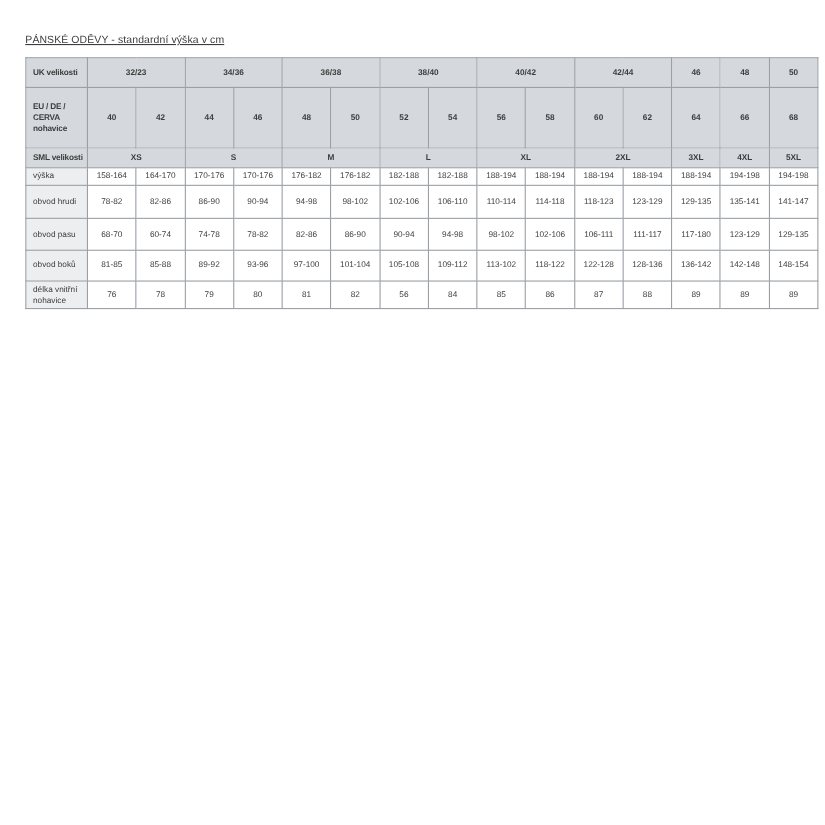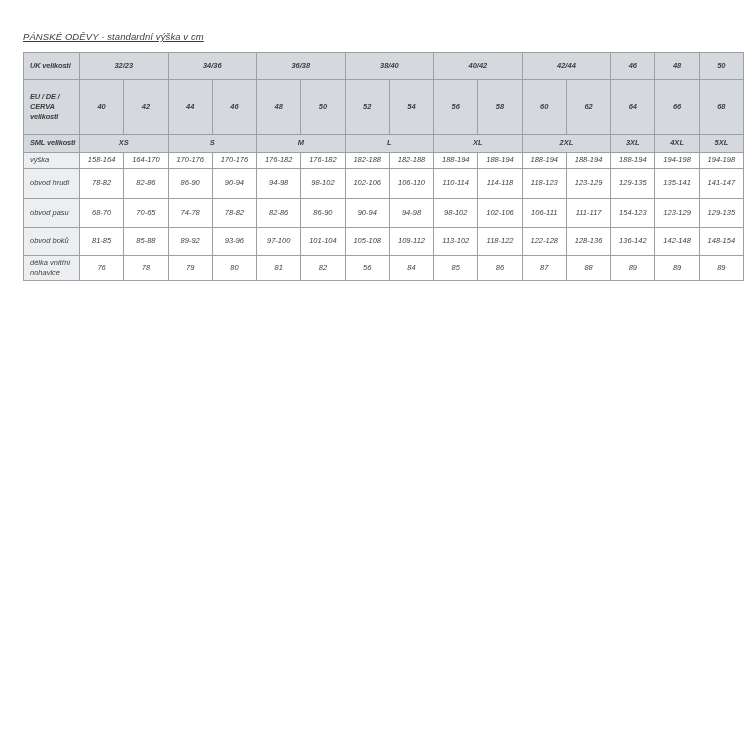--- a/index.html
+++ b/index.html
@@ -10,21 +10,21 @@
     --outer-border:#7f8084;
     --text:#3d3d3d;
   }
   *{box-sizing:border-box;}
   html,body{margin:0;padding:0;background:#ffffff;}
   body{
     width:750px;height:750px;overflow:hidden;
     font-family:"Liberation Sans","DejaVu Sans",sans-serif;
     color:var(--text);
   }
-  .page{padding:31px 0 16px 23px;font-style:italic;}
+  .page{padding:31px 0 16px 23px;}
   .title{
     font-size:9.5px;
     line-height:12px;
     text-decoration:underline;
     margin:0 0 9px 0;
     color:var(--text);
     letter-spacing:0.1px;
   }
   table.size-table{
     border-collapse:collapse;
@@ -93,21 +93,21 @@
           <td colspan="2" class="header-val-cell">34/36</td>
           <td colspan="2" class="header-val-cell">36/38</td>
           <td colspan="2" class="header-val-cell">38/40</td>
           <td colspan="2" class="header-val-cell">40/42</td>
           <td colspan="2" class="header-val-cell">42/44</td>
           <td class="header-val-cell">46</td>
           <td class="header-val-cell">48</td>
           <td class="header-val-cell">50</td>
         </tr>
         <tr class="header-row" style="height: 55px;">
-          <th class="label-cell">EU / DE / CERVA velikosti</th>
+          <th class="label-cell">EU / DE / CERVA nohavice</th>
           <td class="header-val-cell">40</td>
           <td class="header-val-cell">42</td>
           <td class="header-val-cell">44</td>
           <td class="header-val-cell">46</td>
           <td class="header-val-cell">48</td>
           <td class="header-val-cell">50</td>
           <td class="header-val-cell">52</td>
           <td class="header-val-cell">54</td>
           <td class="header-val-cell">56</td>
           <td class="header-val-cell">58</td>
@@ -161,32 +161,32 @@
           <td class="val-cell">114-118</td>
           <td class="val-cell">118-123</td>
           <td class="val-cell">123-129</td>
           <td class="val-cell">129-135</td>
           <td class="val-cell">135-141</td>
           <td class="val-cell">141-147</td>
         </tr>
         <tr class="data-row" style="height: 29px;">
           <th class="label-cell">obvod pasu</th>
           <td class="val-cell">68-70</td>
-          <td class="val-cell">70-65</td>
+          <td class="val-cell">60-74</td>
           <td class="val-cell">74-78</td>
           <td class="val-cell">78-82</td>
           <td class="val-cell">82-86</td>
           <td class="val-cell">86-90</td>
           <td class="val-cell">90-94</td>
           <td class="val-cell">94-98</td>
           <td class="val-cell">98-102</td>
           <td class="val-cell">102-106</td>
           <td class="val-cell">106-111</td>
           <td class="val-cell">111-117</td>
-          <td class="val-cell">154-123</td>
+          <td class="val-cell">117-180</td>
           <td class="val-cell">123-129</td>
           <td class="val-cell">129-135</td>
         </tr>
         <tr class="data-row" style="height: 28px;">
           <th class="label-cell">obvod boků</th>
           <td class="val-cell">81-85</td>
           <td class="val-cell">85-88</td>
           <td class="val-cell">89-92</td>
           <td class="val-cell">93-96</td>
           <td class="val-cell">97-100</td>

